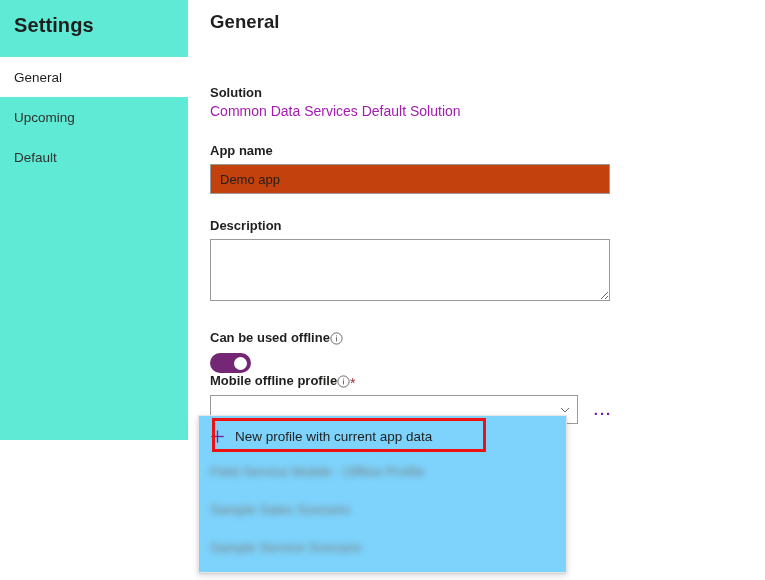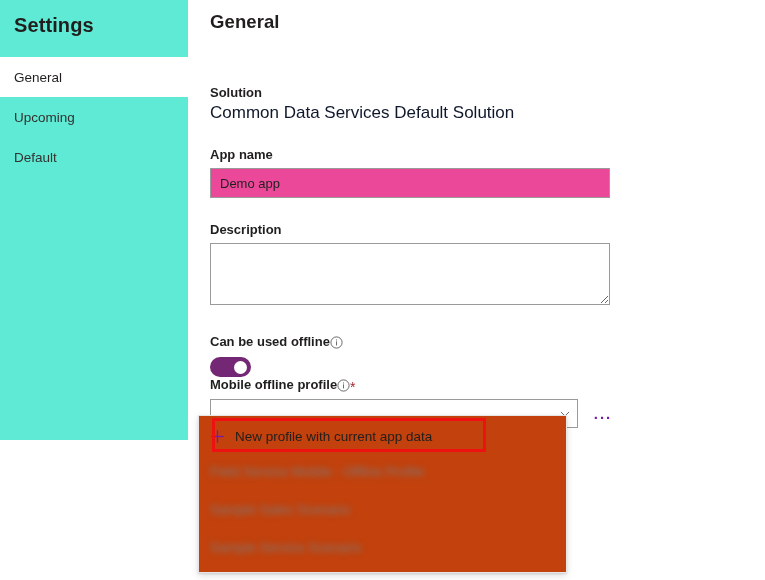--- a/index.html
+++ b/index.html
@@ -78,37 +78,37 @@
     letter-spacing: .1px;
   }
 
   .field-label {
     font-size: 13px;
     font-weight: 600;
     color: #201f1e;
     margin: 0;
   }
   .field-value {
-    font-size: 17px;
-    color: #0f172a;
+    font-size: 14px;
+    color: #a21caf;
     margin: 3px 0 12px 0;
   }
 
   .block-solution { margin-top: 52px; }
   .block-appname  { margin-top: 24px; }
   .block-desc     { margin-top: 24px; }
   .block-offline  { margin-top: 29px; }
   .block-profile  { }
 
   .text-input {
     width: 400px;
     height: 30px;
     box-sizing: border-box;
     border: 1px solid #9a9a9a;
-    background: #ec4899;
+    background: #c2410c;
     font-family: "Liberation Sans", sans-serif;
     font-size: 13px;
     color: #201f1e;
     padding: 0 9px;
     margin-top: 6px;
     outline: none;
     display: block;
     border-radius: 0;
   }
   .text-area {
@@ -217,21 +217,21 @@
     line-height: 10px;
     font-weight: 700;
   }
 
   
   .dropdown {
     position: absolute;
     left: 10px;
     top: 415px;
     width: 369px;
-    background: #c2410c;
+    background: #7dd3fc;
     border: 1px solid #e6e6e6;
     box-shadow: 0 3.2px 7.2px rgba(0,0,0,0.13), 0 0.6px 1.8px rgba(0,0,0,0.11);
     box-sizing: border-box;
     z-index: 30;
     padding: 4px 0 6px 0;
   }
   .dd-item {
     height: 34px;
     display: flex;
     align-items: center;

